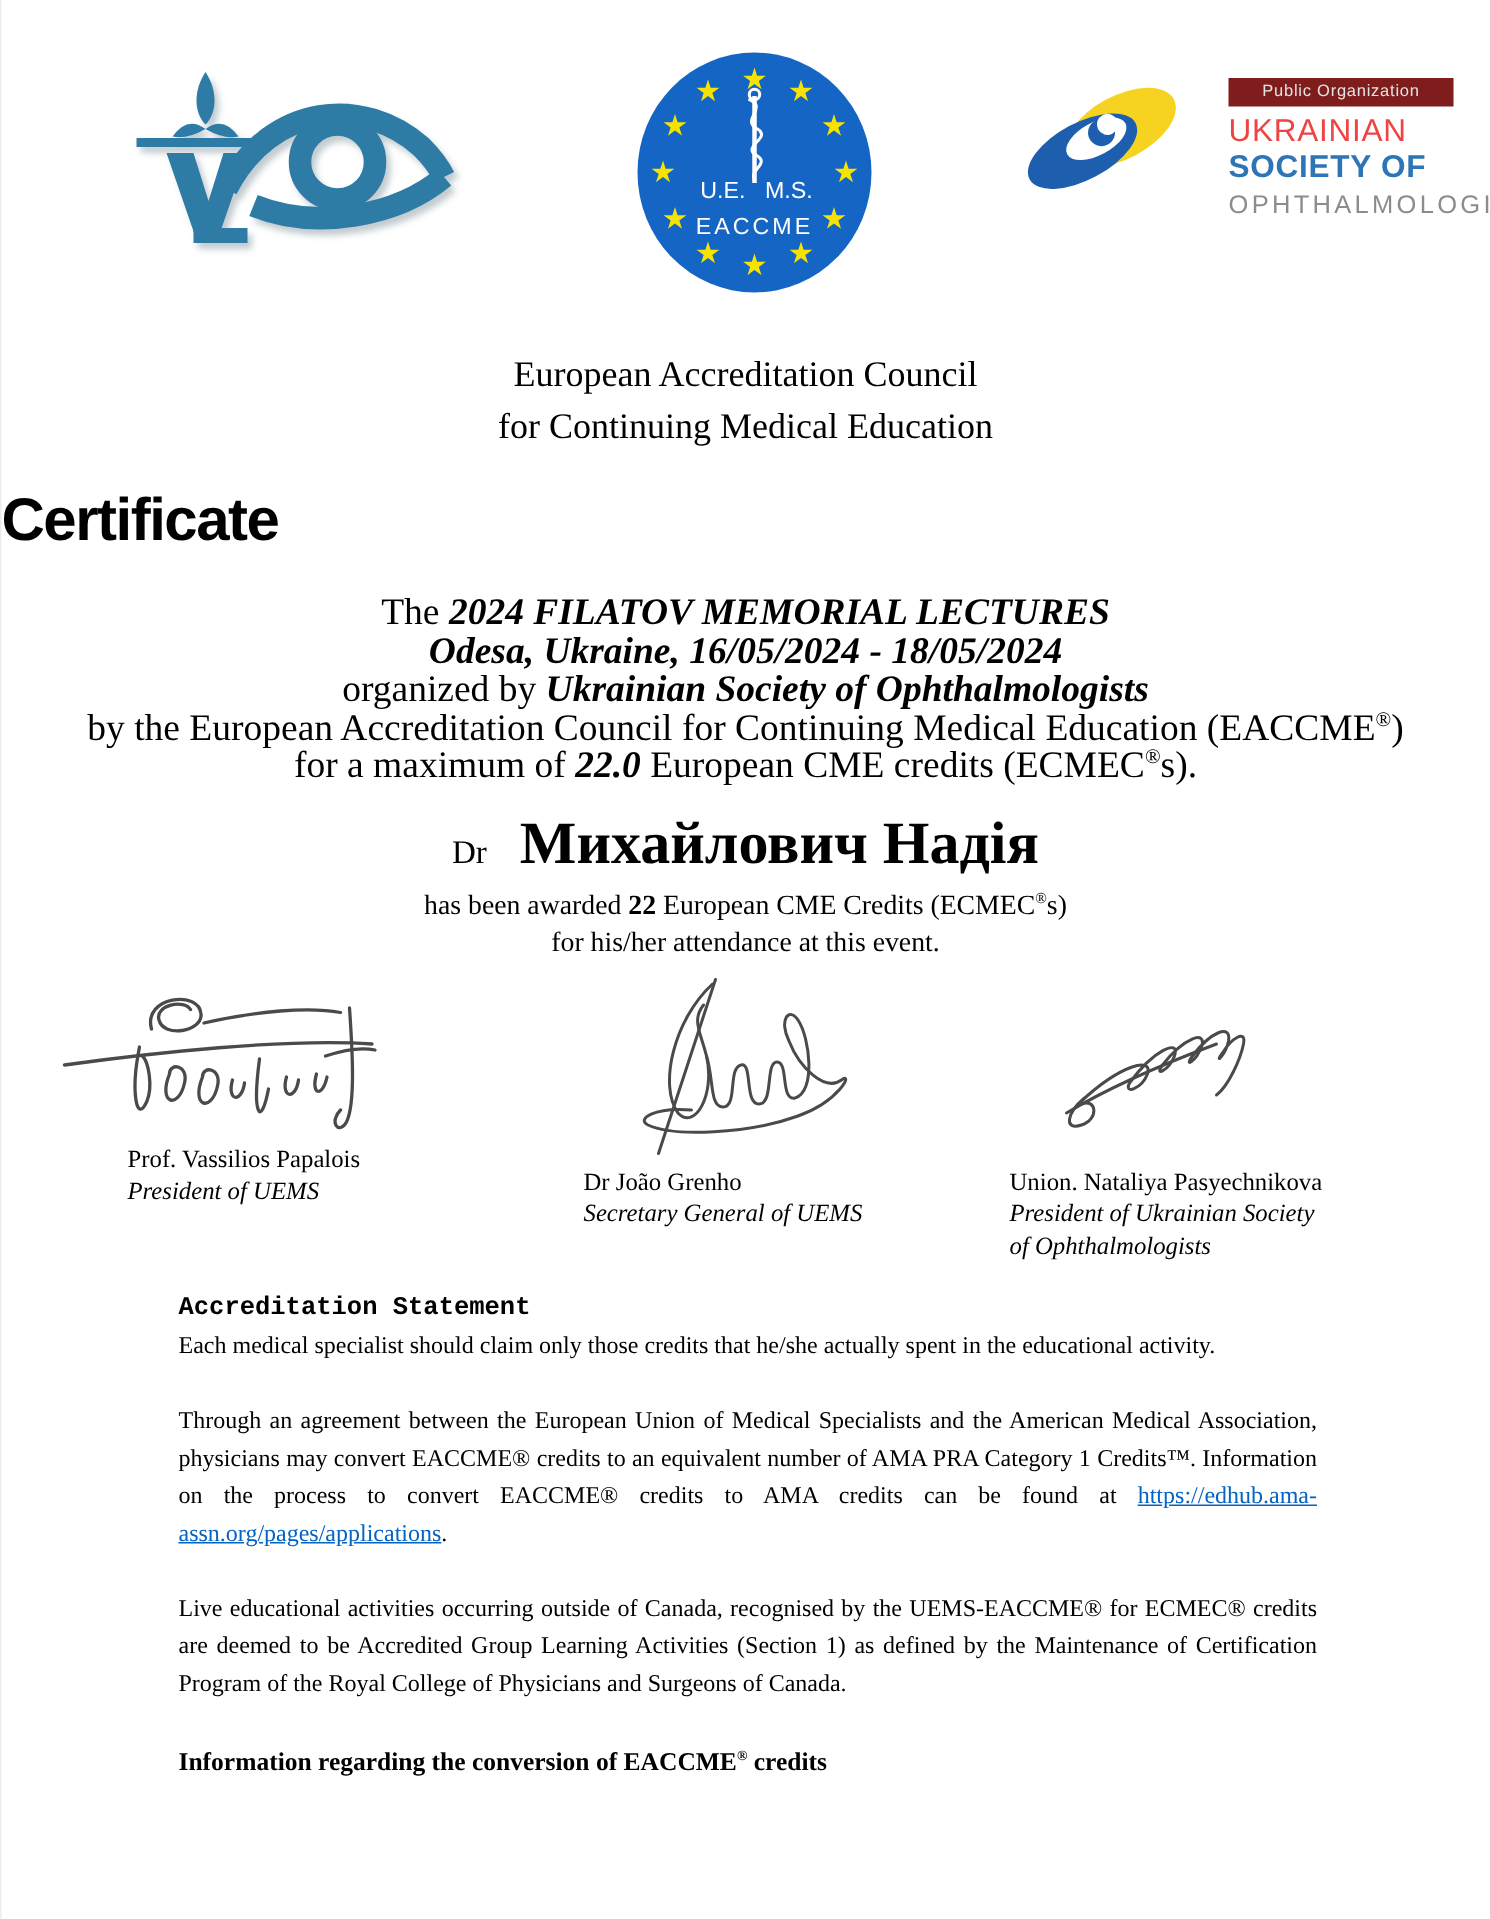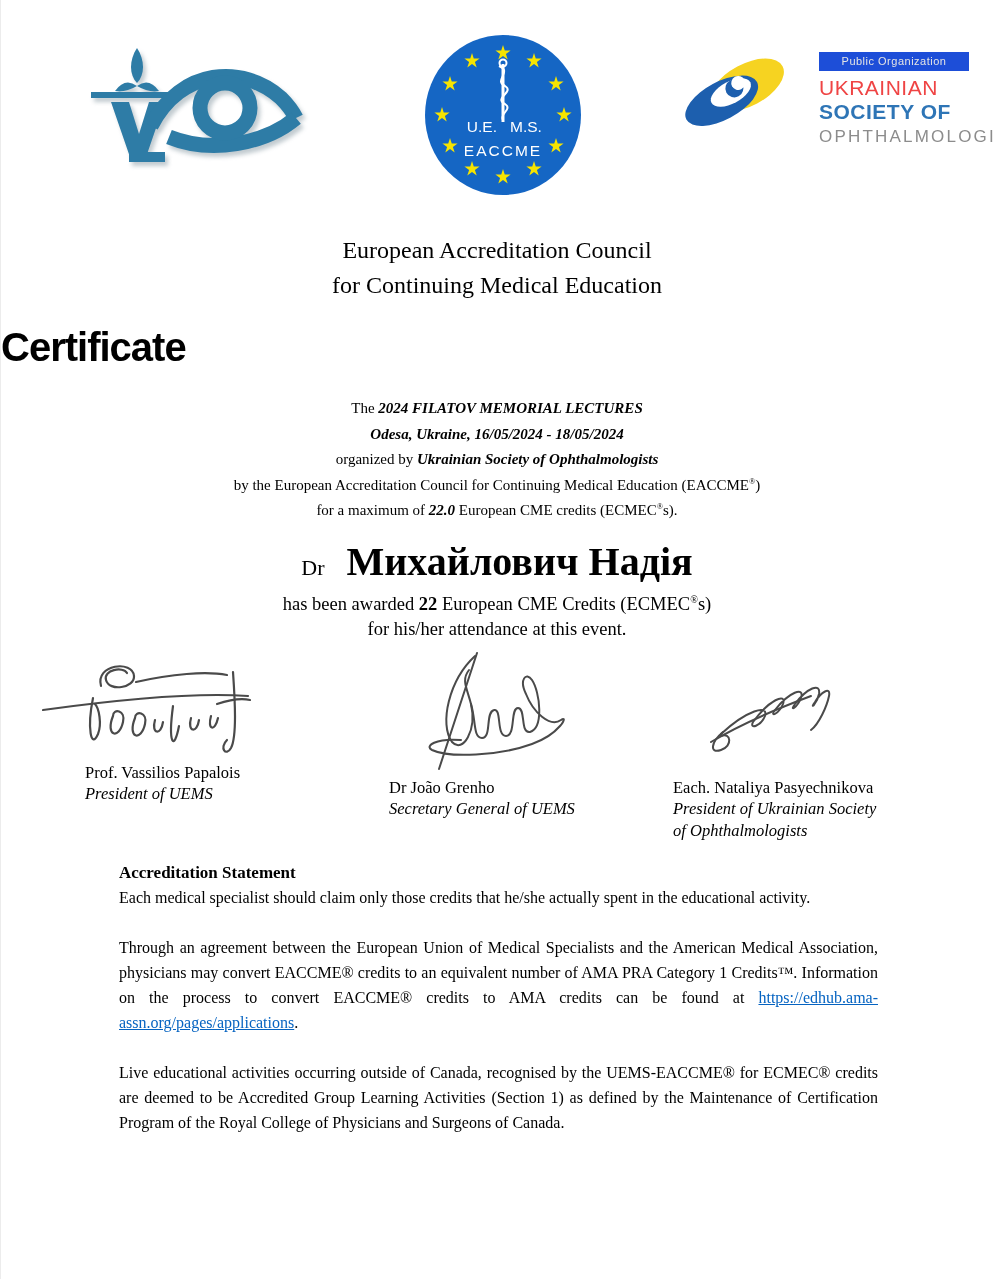--- a/index.html
+++ b/index.html
@@ -11,33 +11,33 @@
   }
   sup.reg { font-size:0.55em; vertical-align:super; line-height:0; }
 
   
   .logo-row { position:relative; height:205px; }
   .logo-filatov { position:absolute; left:84px; top:42px;
     filter:drop-shadow(3px 4px 2px rgba(120,140,150,.45)); }
   .logo-uems { position:absolute; left:422px; top:34px; }
   .logo-uso { position:absolute; left:678px; top:52px; display:flex; gap:22px; align-items:flex-start; }
   .uso-text { width:150px; font-family:"Liberation Sans", sans-serif; }
-  .uso-badge { background:#1d4ed8; color:#e4e4e4; font-size:11px; text-align:center;
+  .uso-badge { background:#7f1d1d; color:#e4e4e4; font-size:11px; text-align:center;
     padding:3px 0 4px; letter-spacing:.5px; }
   .uso-line1 { font-weight:400; font-size:21px; color:#ef4444; letter-spacing:.5px; margin-top:5px; }
   .uso-line2 { font-weight:700; font-size:21px; color:#2e75b6; letter-spacing:.5px; }
   .uso-line3 { font-size:17px; color:#8c8c8c; letter-spacing:2.2px; margin-top:3px; }
 
   
   .org-header { text-align:center; margin-top:28px; font-size:24px; line-height:35px; }
   .cert-title { text-align:left; margin-top:22px;
     font-family:"Liberation Sans", sans-serif; font-weight:700; font-size:40px; letter-spacing:-1px; }
 
   
-  .event-block { text-align:center; margin-top:26px; font-size:15px; line-height:25.5px; }
+  .event-block { text-align:center; margin-top:26px; font-size:25px; line-height:25.5px; }
   .bi { font-weight:700; font-style:italic; }
   .b { font-weight:700; }
 
   
   .recipient-row { display:flex; justify-content:center; align-items:baseline; gap:22px; margin-top:14px; }
   .recipient-title { font-size:22px; }
   .recipient-name { font-size:40px; font-weight:700; }
   .awarded { text-align:center; font-size:18.5px; line-height:25px; margin-top:7px; }
 
   
@@ -47,21 +47,21 @@
   .sig2 { left:418px; top:0; }
   .sig3 { left:706px; top:26px; }
   .sig-text { position:absolute; font-size:16.5px; line-height:21.5px; }
   .sig-text1 { left:84px; top:112px; }
   .sig-text2 { left:388px; top:127px; }
   .sig-text3 { left:672px; top:127px; width:218px; }
   .sig-title { font-style:italic; }
 
   
   .statement { margin:2px 115px 0 118px; font-size:16px; line-height:25px; text-align:justify; }
-  .statement .head { font-weight:700; font-size:17px; text-align:left; }
+  .statement .head { font-weight:700; font-size:17px; text-align:left;font-family:Liberation Mono, monospace; }
   .statement p { margin-top:25px; }
   .statement p.first { margin-top:0; }
   .statement a { color:#0563c1; text-decoration:underline; }
   .footer-head { font-weight:700; font-size:17px; text-align:left; margin-top:27px; }
 </style>
 </head>
 <body>
 
 <div class="logo-row">
 
@@ -185,23 +185,24 @@
     <div>Dr João Grenho</div>
     <div class="sig-title">Secretary General of UEMS</div>
   </div>
 
   <svg class="sig-svg sig3" width="142" height="80" viewBox="0 0 142 80" stroke-width="2" stroke-linecap="round">
     <path d="M14,58 C40,34 62,28 58,40 C54,50 42,54 46,46 C62,24 80,16 76,28 C72,38 62,42 68,34 C82,16 98,10 94,22 C90,32 82,36 88,28 C100,12 114,6 112,18 C110,28 102,34 108,26 C114,16 124,10 122,20 C120,30 112,48 104,54"></path>
     <path d="M16,56 C4,66 2,78 14,74 C26,70 24,56 14,60"></path>
     <path d="M4,66 C34,48 72,32 104,20"></path>
   </svg>
   <div class="sig-text sig-text3">
-    <div>Each. Nataliya Pasyechnikova</div>
+    <div>Union. Nataliya Pasyechnikova</div>
     <div class="sig-title">President of Ukrainian Society of Ophthalmologists</div>
   </div>
 </div>
 
 <div class="statement">
   <div class="head">Accreditation Statement</div>
   <p class="first">Each medical specialist should claim only those credits that he/she actually spent in the educational activity.</p>
   <p><span>Through an agreement between the European Union of Medical Specialists and the American Medical Association, physicians may convert EACCME® credits to an equivalent number of AMA PRA Category 1 Credits™.  Information on the process to convert EACCME® credits to AMA credits can be found at </span><a href="#">https://edhub.ama-assn.org/pages/applications</a><span>.</span></p>
   <p>Live educational activities occurring outside of Canada, recognised by the UEMS-EACCME® for ECMEC® credits are deemed to be Accredited Group Learning Activities (Section 1) as defined by the Maintenance of Certification Program of the Royal College of Physicians and Surgeons of Canada.</p>
+  <div class="footer-head"><span>Information regarding the conversion of EACCME</span><sup class="reg">®</sup><span> credits</span></div>
 </div>
 
 </body></html>

